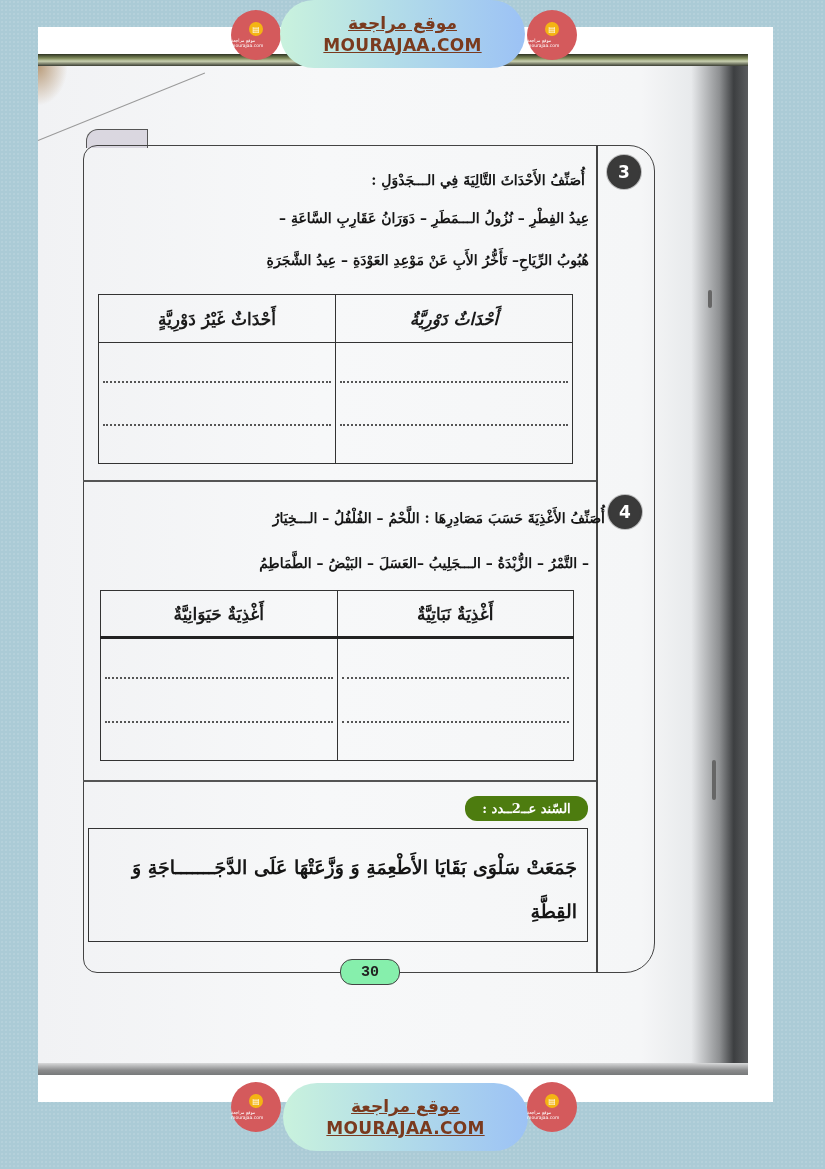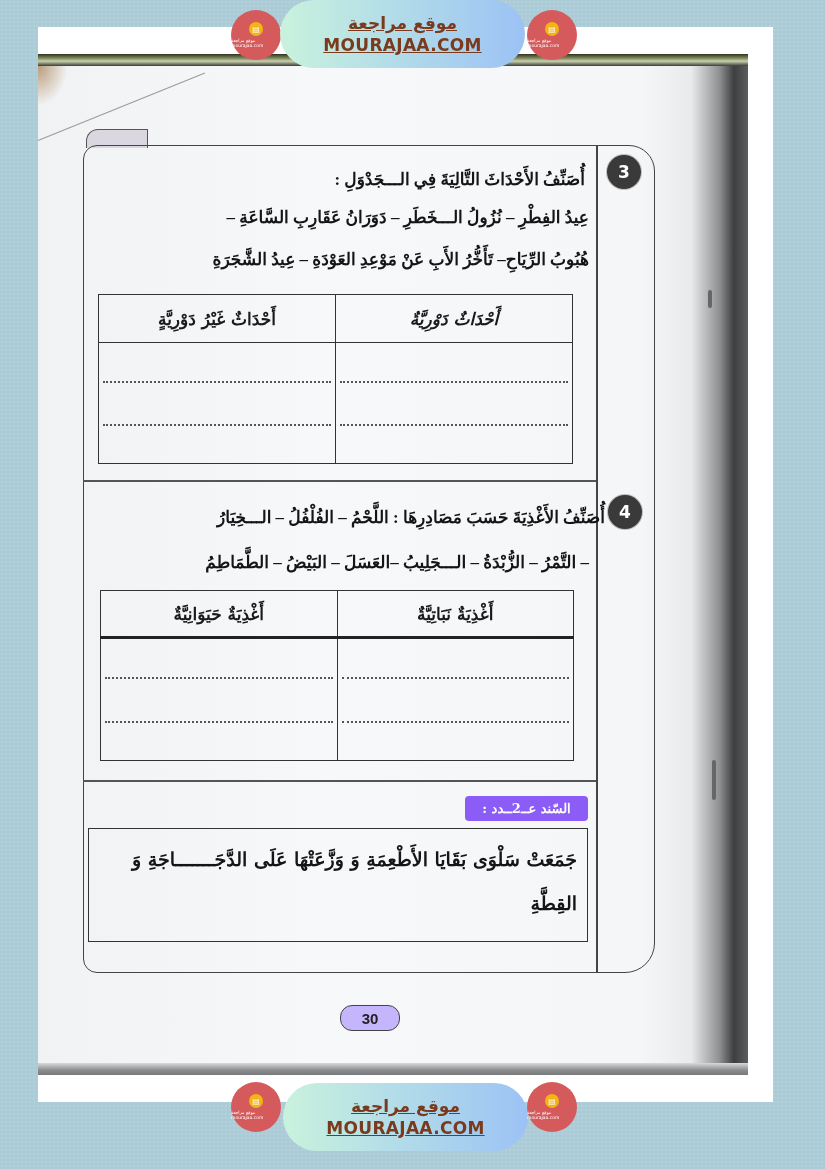--- a/index.html
+++ b/index.html
@@ -32,41 +32,41 @@
   }
   .num-col-divider{position:absolute;left:596px;top:145px;width:1.5px;height:828px;background:#444;}
   .hline{position:absolute;left:83px;height:1.5px;background:#555;}
   .num-badge{
     position:absolute;width:30px;height:30px;border-radius:50%;
     background:#3a3a3a;color:#fff;font-family:"DejaVu Sans", sans-serif;font-weight:bold;
     font-size:17px;display:flex;align-items:center;justify-content:center;
     box-shadow:0 0 0 2px #3a3a3a, 0 0 0 3px rgba(58,58,58,0.3);
   }
   .ar{direction:rtl;text-align:right;font-family:"DejaVu Serif", serif;color:#151515;font-weight:bold;}
-  .q-line{position:absolute;right:240px;font-size:17px;white-space:nowrap;line-height:30px;font-family:Liberation Serif, serif;}
+  .q-line{position:absolute;right:240px;font-size:14px;white-space:nowrap;line-height:30px;}
   table.grid{position:absolute;border-collapse:collapse;direction:rtl;}
   table.grid td, table.grid th{border:1.5px solid #333;padding:0;vertical-align:top;}
   table.grid th{font-family:"DejaVu Serif", serif;font-weight:bold;font-size:17px;color:#1a1a1a;text-align:center;vertical-align:middle;}
   .dots{position:absolute;left:4px;right:4px;height:0;border-top:2px dotted #555;}
   .cell{position:relative;}
   .sanad-label{
     position:absolute;left:465px;top:796px;width:123px;height:25px;
-    background:#8b5cf6;border-radius:4px;color:#fff;direction:rtl;
+    background:#4d7c0f;border-radius:12px;color:#fff;direction:rtl;
     font-family:"DejaVu Serif", serif;font-size:13px;font-weight:bold;
     display:flex;align-items:center;justify-content:center;
   }
   .sanad-box{
     position:absolute;left:88px;top:828px;width:500px;height:114px;box-sizing:border-box;
     border:1.5px solid #333;
   }
   .sanad-text{position:absolute;right:10px;left:6px;font-size:19px;line-height:44px;}
   .page-num{
-    position:absolute;left:340px;top:1005px;width:60px;height:26px;box-sizing:border-box;
-    border:1.5px solid #444;border-radius:12px;background:#c4b5fd;
-    font-family:Liberation Sans, sans-serif;font-weight:bold;font-size:15px;color:#222;
+    position:absolute;left:340px;top:959px;width:60px;height:26px;box-sizing:border-box;
+    border:1.5px solid #444;border-radius:12px;background:#86efac;
+    font-family:Liberation Mono, monospace;font-weight:bold;font-size:15px;color:#222;
     display:flex;align-items:center;justify-content:center;
   }
   .banner{
     position:absolute;width:245px;height:68px;border-radius:34px;
     background:linear-gradient(90deg,#c9f2dd 0%,#b3dde8 45%,#9cc2f5 100%);
     display:flex;flex-direction:column;align-items:center;justify-content:center;
     color:#7a3a1e;font-family:"DejaVu Sans", sans-serif;font-weight:bold;
   }
   .banner .l1{font-size:17px;text-decoration:underline;line-height:22px;direction:rtl;}
   .banner .l2{font-size:17px;text-decoration:underline;line-height:22px;letter-spacing:0.3px;}
@@ -94,21 +94,21 @@
 <div class="spine-mark" style="left:708px;top:290px;height:18px;"></div>
 <div class="spine-mark" style="left:712px;top:760px;height:40px;"></div>
 
 <div class="frame"></div>
 <div class="num-col-divider"></div>
 <div class="hline" style="top:480px;width:513px;"></div>
 <div class="hline" style="top:780px;width:513px;"></div>
 
 <div class="num-badge" style="left:609px;top:157px;">3</div>
 <div class="ar q-line" style="top:165px;right:240px;">أُصَنِّفُ الأَحْدَاثَ التَّالِيَةَ فِي الـــجَدْوَلِ :</div>
-<div class="ar q-line" style="top:203px;right:236px;">عِيدُ الفِطْرِ – نُزُولُ الـــخَطَرِ – دَوَرَانُ عَقَارِبِ السَّاعَةِ –</div>
+<div class="ar q-line" style="top:203px;right:236px;">عِيدُ الفِطْرِ – نُزُولُ الـــمَطَرِ – دَوَرَانُ عَقَارِبِ السَّاعَةِ –</div>
 <div class="ar q-line" style="top:245px;right:236px;margin-left:32px;">هُبُوبُ الرِّيَاحِ– تَأَخُّرُ الأَبِ عَنْ مَوْعِدِ العَوْدَةِ – عِيدُ الشَّجَرَةِ</div>
 
 <table class="grid" style="left:98px;top:294px;width:475px;height:170px;">
   <tbody>
       <tr style="height:48px;">
     <th style="width:50%;font-style:italic;">أَحْدَاثٌ دَوْرِيَّةٌ</th>
     <th style="width:50%;">أَحْدَاثٌ غَيْرُ دَوْرِيَّةٍ</th>
   </tr>
   <tr>
     <td class="cell">
@@ -141,21 +141,21 @@
     <td class="cell">
       <div class="dots" style="top:38px;"></div>
       <div class="dots" style="top:82px;"></div>
     </td>
   </tr>
 </tbody>
   </table>
 
 <div class="sanad-label">السّند عــ2ــدد :</div>
 <div class="sanad-box">
-  <div class="ar sanad-text" style="top:8px;">جَمَعَتْ سَلْوَى بَقَايَا الأَطْعِمَةِ وَ وَزَّعَتْهَا عَلَى الدَّجَـــــــاجَةِ وَ القِطَّةِ</div>
+  <div class="ar sanad-text" style="top:16px;">جَمَعَتْ سَلْوَى بَقَايَا الأَطْعِمَةِ وَ وَزَّعَتْهَا عَلَى الدَّجَـــــــاجَةِ وَ القِطَّةِ</div>
 </div>
 
 <div class="page-num">30</div>
 
 <div class="logo" style="left:231px;top:10px;">
   <div class="book">▤</div>
   <div class="cap">موقع مراجعة mourajaa.com</div>
 </div>
 <div class="banner" style="left:280px;top:0px;">
   <div class="l1">موقع مراجعة</div>

